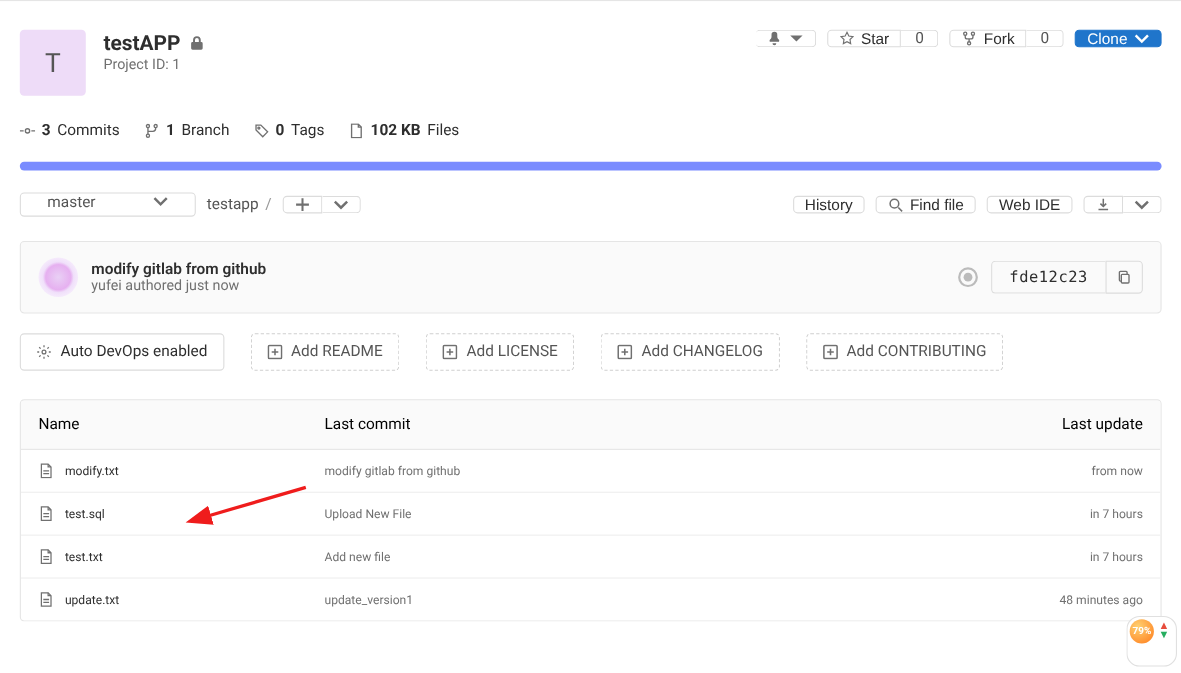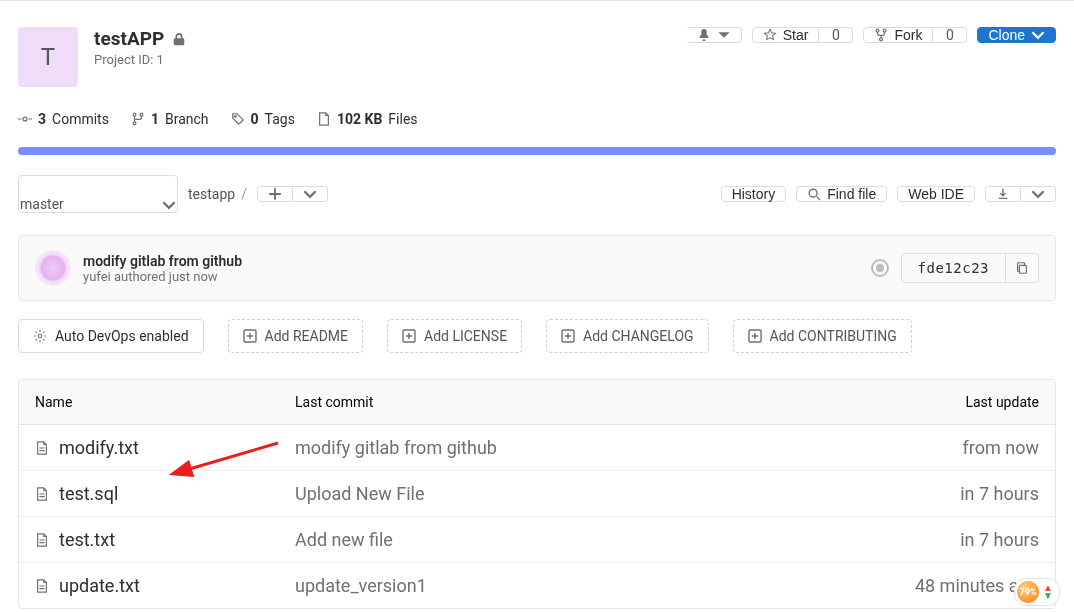--- a/index.html
+++ b/index.html
@@ -38,22 +38,22 @@
   .ico svg { width:14px; height:14px; display:block; }
   
   .stats { display: flex; gap: 22px; margin-top: 24px; font-size: 14px; color: #2e2e2e; align-items: center; }
   .stats .stat { display: flex; align-items: center; gap: 6px; }
   .stats .stat .n { font-weight: 700; }
   
   .loadbar { height: 8px; background: #7a8cff; border-radius: 4px; margin-top: 20px; }
   
   .toolbar { display: flex; align-items: center; margin-top: 20px; gap: 10px; }
   .select {
-    display: inline-flex; align-items: flex-end; justify-content: space-between;
-    border: 1px solid #dcdcdc; border-radius: 4px; padding: 0 1px; height: 38px;
+    display: inline-flex; align-items: flex-start; justify-content: space-between;
+    border: 1px solid #dcdcdc; border-radius: 4px; padding: 0 24px; height: 22px;
     width: 160px; color: #555; cursor: pointer;
   }
   .crumbs { display: flex; align-items: center; gap: 6px; color: #555; }
   .crumbs .sep { color: #999; }
   .toolbar .right { margin-left: auto; display: flex; gap: 10px; }
   
   .commit-panel {
     margin-top: 22px; border: 1px solid #e5e5e5; border-radius: 4px;
     background: #fafafa; padding: 14px 16px;
     display: flex; align-items: center;
@@ -95,35 +95,35 @@
   .filetable .thead, .filetable .trow {
     display:grid; grid-template-columns: 260px 1fr 200px;
     align-items:center;
   }
   .filetable .thead {
     background:#fafafa; color:#000000; font-size:14px;
     border-bottom:1px solid #e5e5e5; padding:14px 16px;
   }
   .filetable .thead .r { text-align:right; }
   .filetable .trow {
-    padding:12px 16px; border-bottom:1px solid #eee; font-size:18px;
+    padding:12px 16px; border-bottom:1px solid #eee; font-size:11px;
   }
   .filetable .trow:last-child { border-bottom:none; }
   .filetable .fname { display:flex; align-items:center; gap:10px; }
   .filetable .fname a { color:#2e2e2e; text-decoration:none; }
   .filetable .commitmsg { color:#707070; }
   .filetable .tstamp { text-align:right; color:#707070; }
   
   .arrow { position:absolute; pointer-events:none; }
   .container { position:relative; }
   
   .corner-badge {
-    position: fixed; right: 14px; bottom: 6px;
+    position: fixed; right: 4px; bottom: 6px;
     display:flex; align-items:center; gap:4px;
-    border:1px solid #e0e0e0; border-radius:12px; padding:2px 6px 2px 2px;
+    border:1px solid #e0e0e0; border-radius:12px; padding:2px 6px 20px 2px;
     background:#fff; font-size:11px;
   }
   .corner-badge .ball {
     width:22px;height:22px;border-radius:50%;
     background: radial-gradient(circle at 35% 30%, #ffd070, #ff7b1a);
     display:flex;align-items:center;justify-content:center;color:#fff;font-size:9px;font-weight:700;
   }
   .corner-badge .arrs { display:flex; flex-direction:column; line-height:8px; font-size:10px;}
   .corner-badge .up{color:#e74c3c;} .corner-badge .dn{color:#27ae60;}
 </style>

